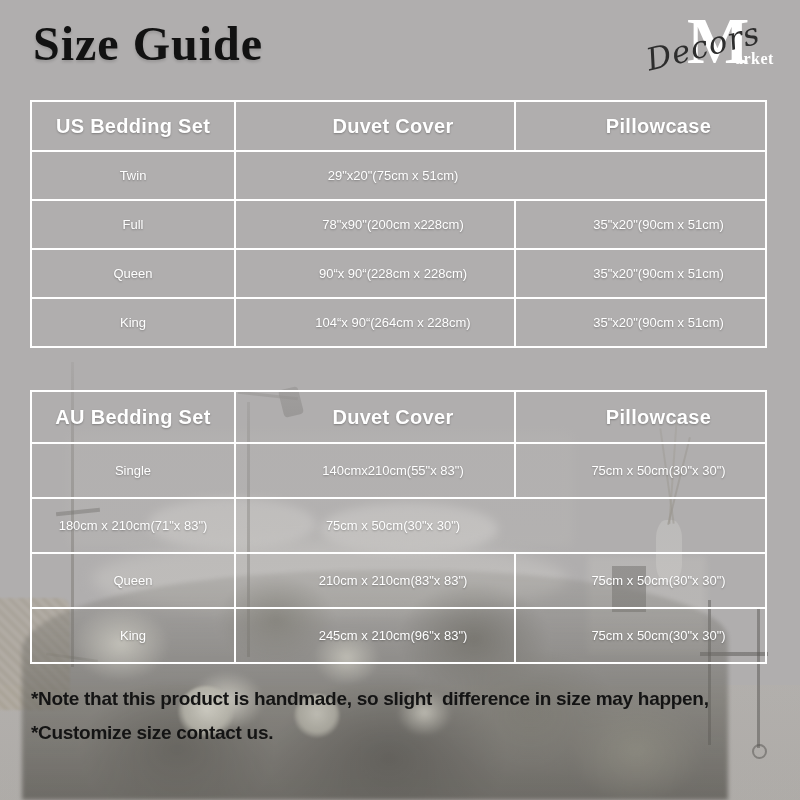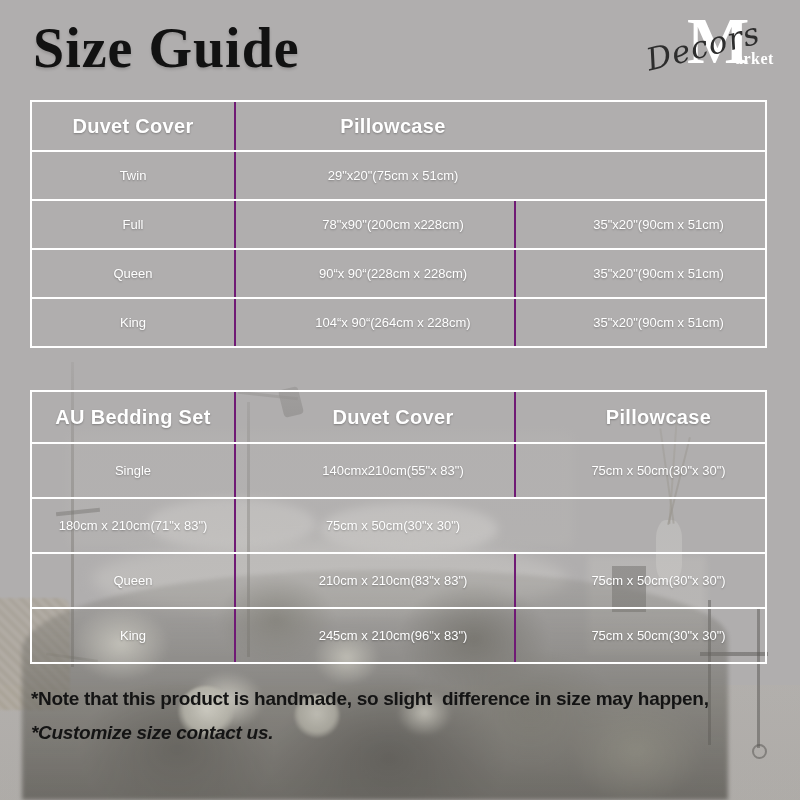--- a/index.html
+++ b/index.html
@@ -54,44 +54,44 @@
   .ovl{position:absolute;inset:0;z-index:2;background:linear-gradient(180deg,
       rgba(176,174,174,1) 0%, rgba(176,174,174,1) 34%,
       rgba(176,174,174,.93) 42%, rgba(176,174,174,.72) 49%,
       rgba(176,174,174,.55) 56%, rgba(176,174,174,.45) 63%,
       rgba(176,174,174,.33) 71%, rgba(176,174,174,.24) 82%,
       rgba(176,174,174,.18) 100%);}
 
   
   .content{position:absolute;inset:0;z-index:3;}
   .title{position:absolute;left:33px;top:16px;font-family:"Liberation Serif",serif;font-weight:700;
-         font-size:56px;color:#121212;letter-spacing:1px;text-shadow:0 2px 3px rgba(0,0,0,.15);text-align:center;}
+         font-size:48px;color:#121212;letter-spacing:1px;text-shadow:0 2px 3px rgba(0,0,0,.15);text-align:center;}
   .logo{position:absolute;left:645px;top:12px;width:148px;height:78px;}
   .logo-m{position:absolute;left:42px;top:-4px;font-family:"Liberation Serif",serif;font-weight:700;
           font-size:66px;line-height:66px;color:#ffffff;}
   .logo-script{position:absolute;left:0px;top:16px;font-family:"DejaVu Serif",serif;font-style:italic;
           font-size:31px;color:#2d2d2d;transform:rotate(-14deg);letter-spacing:1px;}
   .logo-rest{position:absolute;left:90px;top:38px;font-family:"Liberation Serif",serif;font-weight:700;
           font-size:16px;color:#ffffff;letter-spacing:.5px;}
 
   .size-table{position:absolute;left:30px;width:737px;border:2px solid #ffffff;box-sizing:border-box;}
   .t-us{top:100px;}
   .t-au{top:390px;}
   .trow{display:grid;grid-template-columns:202px 280px 1fr;}
   .trow + .trow{border-top:2px solid #ffffff;}
   .tcell{display:flex;align-items:center;justify-content:center;color:#ffffff;font-size:13px;
          text-shadow:0 1px 2px rgba(0,0,0,.28);white-space:pre;}
-  .tcell + .tcell{border-left:2px solid #701a75;padding-left:36px;}
+  .tcell + .tcell{border-left:2px solid #ffffff;padding-left:36px;}
   .hcell{font-weight:700;font-size:20px;letter-spacing:.3px;}
   .t-us .hrow{height:48px;}  .t-us .drow{height:47px;}
   .t-au .hrow{height:50px;}  .t-au .drow{height:53px;}
 
   .notes{position:absolute;left:31px;top:678px;color:#141414;font-weight:700;font-size:19px;line-height:23px;}
   .note-line{white-space:pre;letter-spacing:-.3px;margin-top:9px;}
-  .n2{margin-top:11px;font-style:italic;}
+  .n2{margin-top:11px;}
 </style>
 </head>
 <body>
 
 <div class="canvas">
 
   <div class="photo">
     <div class="ph headboard"></div>
     <div class="ph pillow-a"></div>
     <div class="ph pillow-b"></div>
@@ -125,20 +125,21 @@
     <div class="title">Size Guide</div>
 
     <div class="logo">
       <span class="logo-m">M</span>
       <span class="logo-script">Decors</span>
       <span class="logo-rest">arket</span>
     </div>
 
     <div class="size-table t-us">
       <div class="trow hrow">
+        <div class="tcell hcell">US Bedding Set</div>
         <div class="tcell hcell">Duvet Cover</div>
         <div class="tcell hcell">Pillowcase</div>
       </div>
       <div class="trow drow">
         <div class="tcell">Twin</div>
         <div class="tcell">29"x20"(75cm x 51cm)</div>
       </div>
       <div class="trow drow">
         <div class="tcell">Full</div>
         <div class="tcell">78"x90"(200cm x228cm)</div>

